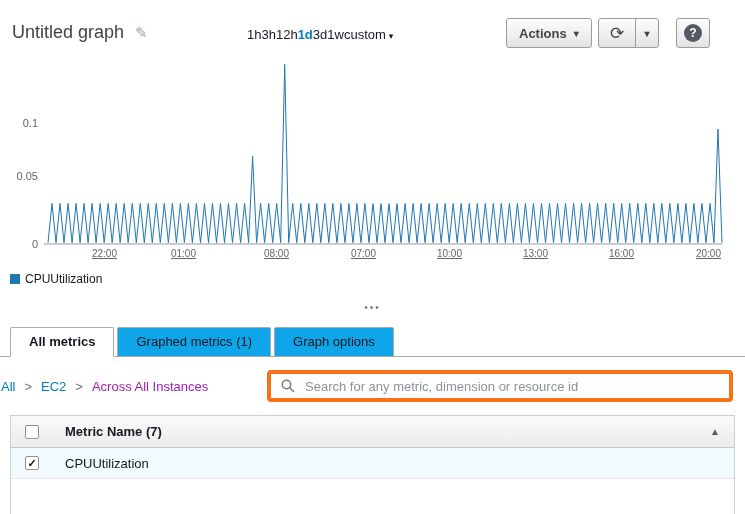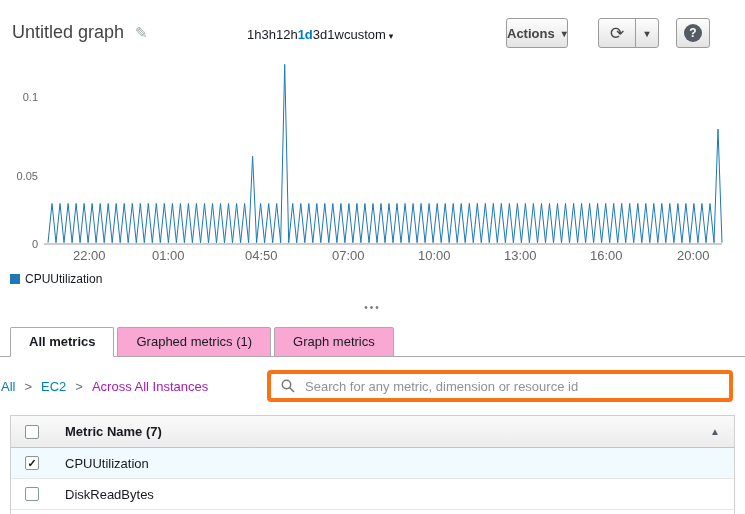--- a/index.html
+++ b/index.html
@@ -9,47 +9,47 @@
   
   #hdr { position: absolute; top: 0; left: 0; right: 0; height: 44px; }
   .title { position: absolute; left: 12px; top: 10px; font-size: 18px; color: #444; }
   .pencil { position: absolute; left: 135px; top: 12px; font-size: 15px; color: #9aa5ab; cursor: pointer; }
   .ranges { position: absolute; left: 247px; top: 15px; display: flex; align-items: center; font-size: 13px; color: #16191f; }
   .trange { cursor: pointer; }
   .trange.active { color: #007dbc; font-weight: 700; }
   .trange .caret { font-size: 9px; margin-left: 3px; color: #16191f; }
   .btn { display: inline-flex; align-items: center; justify-content: center; height: 30px;
          background: linear-gradient(#fdfdfd, #e3e3e3); border: 1px solid #9b9b9b; border-radius: 3px;
-         color: #444; font-weight: 700; font-size: 13px; padding: 0 0; cursor: pointer; font-family: inherit; }
+         color: #444; font-weight: 700; font-size: 13px; padding: 0 12px; cursor: pointer; font-family: inherit; }
   .btn .caret { font-size: 10px; margin-left: 7px; }
   #actions-btn { position: absolute; left: 506px; top: 6px; }
   .split { position: absolute; left: 598px; top: 6px; display: flex; }
   .split .refresh { width: 38px; padding: 0; border-radius: 3px 0 0 3px; font-size: 17px; font-weight: 400; }
   .split .refresh-caret { width: 24px; padding: 0; border-radius: 0 3px 3px 0; margin-left: -1px; }
   .split .refresh-caret .caret { margin-left: 0; }
   #help-btn { position: absolute; left: 676px; top: 6px; width: 34px; padding: 0; }
   .help-circle { width: 18px; height: 18px; border-radius: 50%; background: #545b64; color: #fff;
                  font-size: 12px; font-weight: 700; display: flex; align-items: center; justify-content: center; }
 
   
   #chart { position: absolute; top: 44px; left: 0; width: 745px; height: 235px; }
   #chart-svg { position: absolute; top: 0; left: 0; }
   .ylab { position: absolute; left: 0; width: 38px; text-align: right; font-size: 11px; color: #666; line-height: 14px; }
-  .xlab { position: absolute; top: 192px; width: 44px; text-align: left; font-size: 13px; color: #666; }
+  .xlab { position: absolute; top: 192px; width: 44px; text-align: right; font-size: 10px; color: #666; text-decoration: underline; }
   .legend { position: absolute; left: 10px; top: 216px; display: flex; align-items: center; gap: 5px; font-size: 12px; cursor: pointer; }
   .swatch { width: 10px; height: 10px; background: #1f77b4; }
 
   
   .splitter { position: absolute; top: 279px; left: 0; right: 0; height: 33px; display: flex; align-items: center; justify-content: center; cursor: row-resize; }
   .grip { color: #777; font-size: 10px; letter-spacing: 2px; line-height: 1; }
 
   
   .tabbar { position: absolute; top: 312px; left: 0; right: 0; height: 33px; display: flex; align-items: flex-end;
             padding-left: 10px; border-bottom: 1px solid #aaa; }
-  .tab { height: 30px; line-height: 28px; padding: 0 18px; border: 1px solid #aaa; background: #f9a8d4;
+  .tab { height: 30px; line-height: 28px; padding: 0 18px; border: 1px solid #aaa; background: #0ea5e9;
          margin-right: 3px; margin-bottom: -1px; border-radius: 2px 2px 0 0; cursor: pointer; }
   .tab.active { background: #fff; border-bottom-color: #fff; font-weight: 700; }
 
   
   .panel { position: absolute; top: 345px; left: 0; right: 0; bottom: 0; background: #fff; }
   .crumbrow { position: relative; height: 58px; display: flex; align-items: center; padding: 0 1px; }
   .crumb.link { color: #007dbc; cursor: pointer; }
   .sep { color: #687078; margin: 0 9px; }
   .crumb.current { color: #a21caf; }
   .search { position: absolute; right: 12px; top: 13px; width: 466px; height: 32px; border: 4px solid #f97316;
@@ -109,45 +109,45 @@
     <button class="btn" id="help-btn">
       <span class="help-circle">?</span>
     </button>
   </div>
 
   <section id="chart">
     <svg id="chart-svg" width="745" height="200">
         <polyline points="48.0,186.7 52.0,147.5 56.0,186.7 60.0,147.5 64.0,186.7 68.1,147.5 72.1,186.7 76.1,147.5 80.1,186.7 84.1,147.5 88.1,186.7 92.1,147.5 96.1,186.7 100.2,147.5 104.2,186.7 108.2,147.5 112.2,186.7 116.2,147.5 120.2,186.7 124.2,147.5 128.2,186.7 132.3,147.5 136.3,186.7 140.3,147.5 144.3,186.7 148.3,147.5 152.3,186.7 156.3,147.5 160.3,186.7 164.3,147.5 168.4,186.7 172.4,147.5 176.4,186.7 180.4,147.5 184.4,186.7 188.4,147.5 192.4,186.7 196.4,147.5 200.5,186.7 204.5,147.5 208.5,186.7 212.5,147.5 216.5,186.7 220.5,147.5 224.5,186.7 228.5,147.5 232.5,186.7 236.6,147.5 240.6,186.7 244.6,147.5 248.6,186.7 252.6,100.3 256.6,186.7 260.6,147.5 264.6,186.7 268.7,147.5 272.7,186.7 276.7,147.5 280.7,186.7 284.7,8.4 288.7,186.7 292.7,147.5 296.7,186.7 300.8,147.5 304.8,186.7 308.8,147.5 312.8,186.7 316.8,147.5 320.8,186.7 324.8,147.5 328.8,186.7 332.8,147.5 336.9,186.7 340.9,147.5 344.9,186.7 348.9,147.5 352.9,186.7 356.9,147.5 360.9,186.7 364.9,147.5 369.0,186.7 373.0,147.5 377.0,186.7 381.0,147.5 385.0,186.7 389.0,147.5 393.0,186.7 397.0,147.5 401.0,186.7 405.1,147.5 409.1,186.7 413.1,147.5 417.1,186.7 421.1,147.5 425.1,186.7 429.1,147.5 433.1,186.7 437.2,147.5 441.2,186.7 445.2,147.5 449.2,186.7 453.2,147.5 457.2,186.7 461.2,147.5 465.2,186.7 469.3,147.5 473.3,186.7 477.3,147.5 481.3,186.7 485.3,147.5 489.3,186.7 493.3,147.5 497.3,186.7 501.3,147.5 505.4,186.7 509.4,147.5 513.4,186.7 517.4,147.5 521.4,186.7 525.4,147.5 529.4,186.7 533.4,147.5 537.5,186.7 541.5,147.5 545.5,186.7 549.5,147.5 553.5,186.7 557.5,147.5 561.5,186.7 565.5,147.5 569.5,186.7 573.6,147.5 577.6,186.7 581.6,147.5 585.6,186.7 589.6,147.5 593.6,186.7 597.6,147.5 601.6,186.7 605.7,147.5 609.7,186.7 613.7,147.5 617.7,186.7 621.7,147.5 625.7,186.7 629.7,147.5 633.7,186.7 637.8,147.5 641.8,186.7 645.8,147.5 649.8,186.7 653.8,147.5 657.8,186.7 661.8,147.5 665.8,186.7 669.8,147.5 673.9,186.7 677.9,147.5 681.9,186.7 685.9,147.5 689.9,186.7 693.9,147.5 697.9,186.7 701.9,147.5 706.0,186.7 710.0,147.5 714.0,186.7 718.0,73.2 722.0,186.7" fill="none" stroke="#1f77b4" stroke-width="1"></polyline>
         <line x1="44" x2="722" y1="188" y2="188" stroke="#999" stroke-width="1"></line>
       </svg>
-    <span class="ylab" style="top:34px">0.1</span>
+    <span class="ylab" style="top:60px">0.1</span>
     <span class="ylab" style="top:113px">0.05</span>
     <span class="ylab" style="top:181px">0</span>
     <span class="xlab" style="left:73px">22:00</span>
     <span class="xlab" style="left:152px">01:00</span>
-    <span class="xlab" style="left:245px">04:50</span>
+    <span class="xlab" style="left:245px">08:00</span>
     <span class="xlab" style="left:332px">07:00</span>
     <span class="xlab" style="left:418px">10:00</span>
     <span class="xlab" style="left:504px">13:00</span>
     <span class="xlab" style="left:590px">16:00</span>
     <span class="xlab" style="left:677px">20:00</span>
     <div class="legend">
       <span class="swatch" style="background: rgb(31, 119, 180);"></span>
       <span>CPUUtilization</span>
     </div>
   </section>
 
   <div class="splitter">
     <span class="grip">•••</span>
   </div>
 
   <div class="tabbar">
     <div class="tab active">All metrics</div>
     <div class="tab">Graphed metrics (1)</div>
-    <div class="tab">Graph metrics</div>
+    <div class="tab">Graph options</div>
   </div>
 
   <div class="panel">
     <div class="crumbrow">
       <span class="crumb link">All</span>
       <span class="sep">&gt;</span>
       <span class="crumb link">EC2</span>
       <span class="sep">&gt;</span>
       <span class="crumb current">Across All Instances</span>
 
@@ -165,21 +165,17 @@
         <span class="cb"></span>
         <span class="th">Metric Name (7)</span>
         <span class="sort">▲</span>
       </div>
       <div class="trow selected">
         <span class="cb">
           <i class="check">✓</i>
         </span>
         <span class="td">CPUUtilization</span>
       </div>
-      <div class="trow">
-        <span class="cb"></span>
-        <span class="td">DiskReadBytes</span>
-      </div>
       <div class="trow partial"></div>
     </div>
   </div>
 
 </div>
 
 </body></html>

